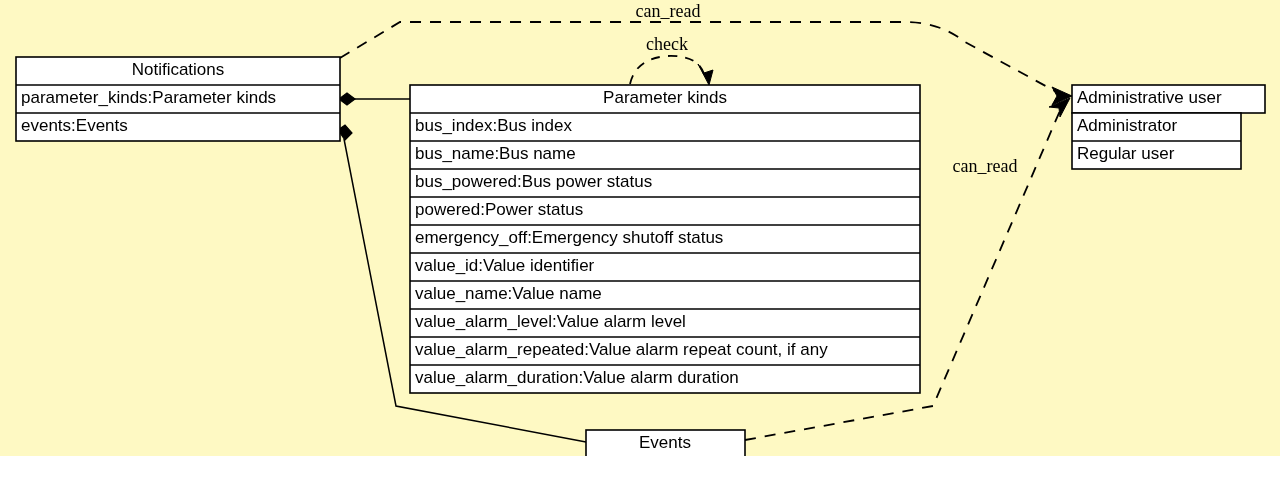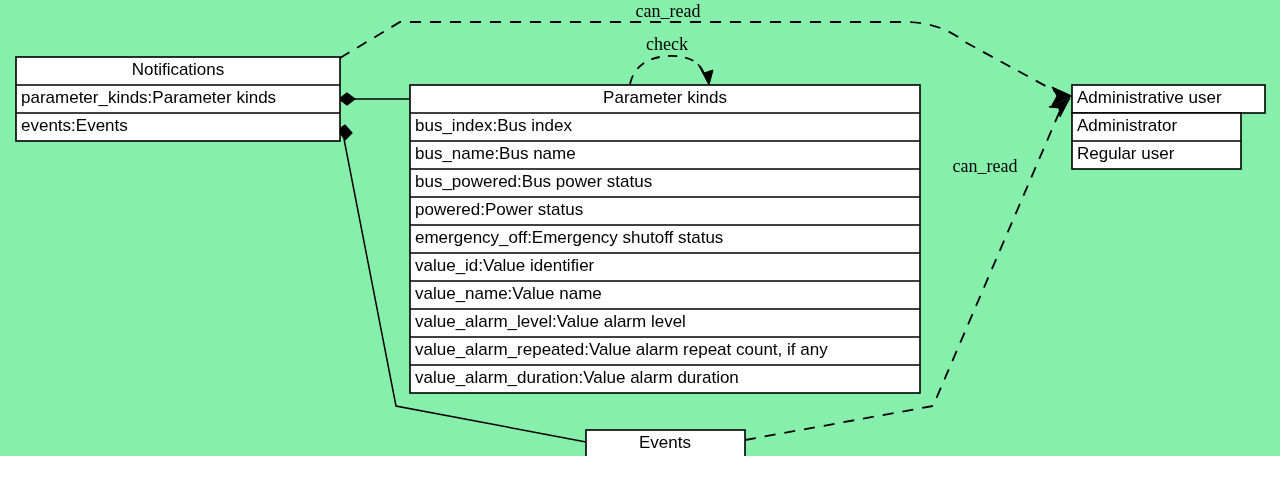--- a/index.html
+++ b/index.html
@@ -4,21 +4,21 @@
 <style>
   html, body {
     margin: 0;
     padding: 0;
     background: #ffffff;
   }
   #diagram-root {
     position: relative;
     width: 1280px;
     height: 456px;
-    background: #86efac;
+    background: #fef9c3;
     overflow: hidden;
     font-family: "Liberation Sans", sans-serif;
   }
   svg#diagram-canvas {
     position: absolute;
     left: 0;
     top: 0;
     width: 1280px;
     height: 496px;
   }

